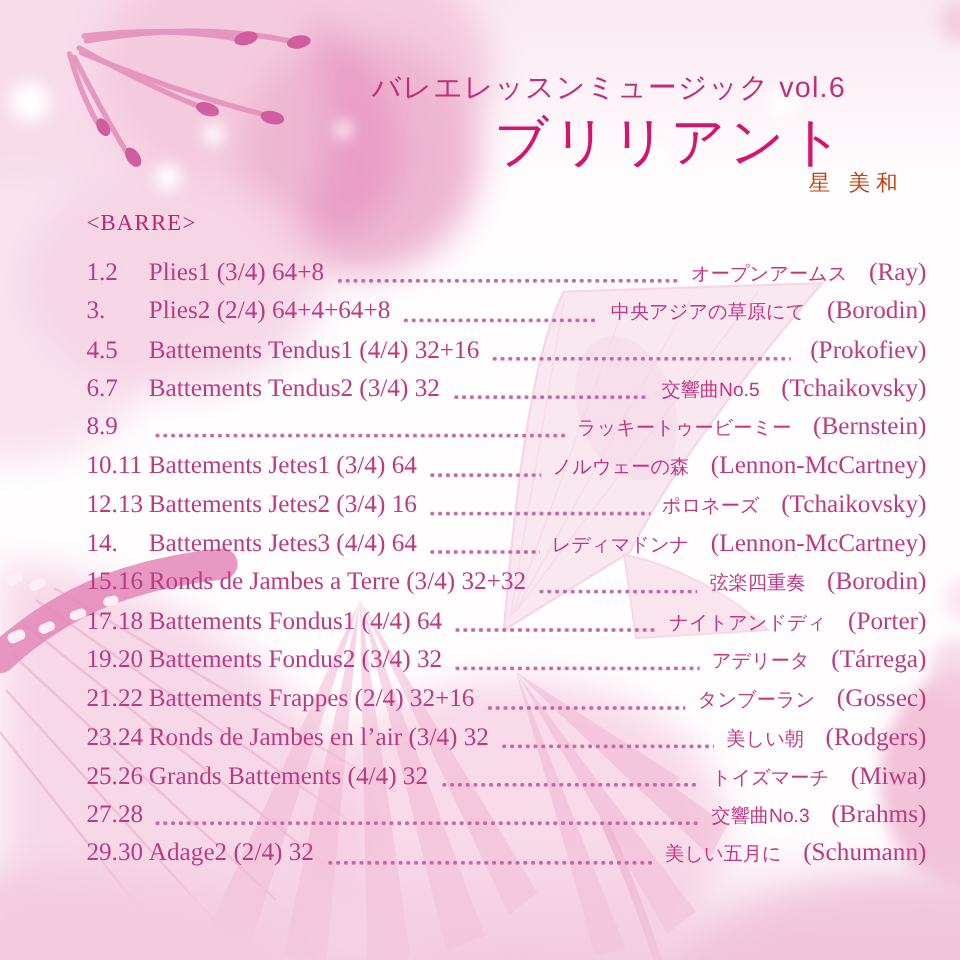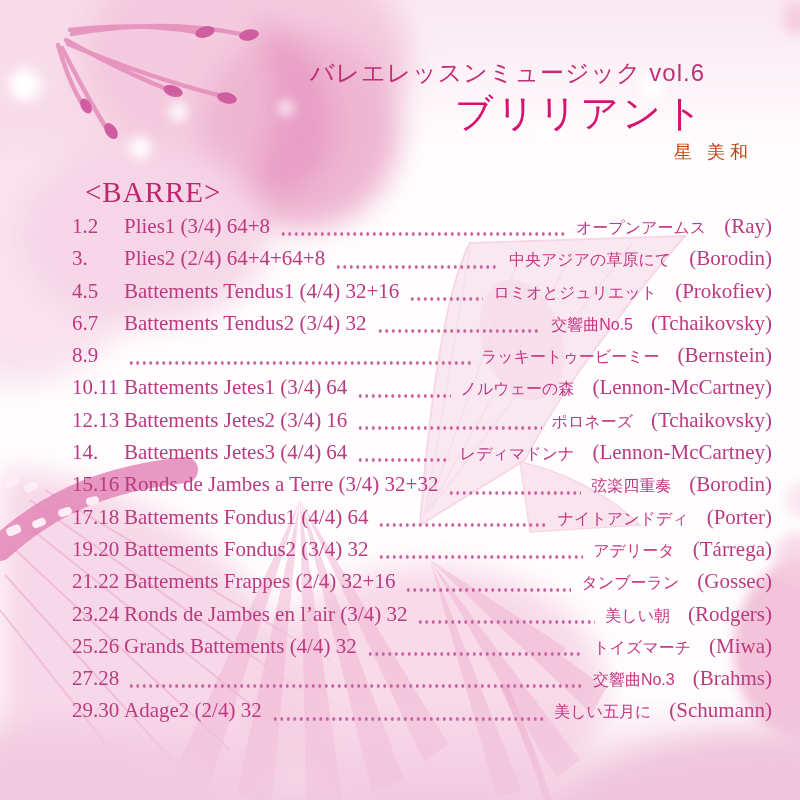--- a/index.html
+++ b/index.html
@@ -12,30 +12,30 @@
   .content{position:absolute;inset:0;z-index:1;}
 
   .series{
     position:absolute;top:57px;right:95px;
     font-family:"Liberation Sans","DejaVu Sans",sans-serif;
     font-size:24px;letter-spacing:1px;color:#c03078;white-space:nowrap;
   }
   .title{
     position:absolute;top:88px;right:94px;
     font-family:"Liberation Sans","DejaVu Sans",sans-serif;
-    font-size:38px;letter-spacing:3px;color:#d4146f;font-weight:500;white-space:nowrap;
+    font-size:45px;letter-spacing:3px;color:#d4146f;font-weight:500;white-space:nowrap;
   }
   .artist{
     position:absolute;top:140px;right:47px;
     font-family:"Liberation Sans","DejaVu Sans",sans-serif;
     font-size:18px;letter-spacing:5px;color:#c2410c;font-weight:500;white-space:nowrap;
   }
   .barre{
-    position:absolute;top:176px;left:85px;
-    font-size:29px;color:#bf2570;letter-spacing:1px;
+    position:absolute;top:176px;left:72px;
+    font-size:19px;color:#bf2570;letter-spacing:1px;
   }
   .tracklist{
     position:absolute;top:214px;left:72px;right:28px;
   }
   .track-row{
     display:flex;align-items:baseline;height:32.3px;
     font-size:21px;color:#bc3a80;white-space:nowrap;
   }
   .t-no{flex:0 0 52px;}
   .t-ex{padding-right:6px;}
@@ -197,21 +197,20 @@
           <span class="t-ex">Plies2 (2/4) 64+4+64+8</span>
           <span class="t-dots"></span>
           <span class="t-song">中央アジアの草原にて</span>
           <span class="t-comp">(Borodin)</span>
         </div>
 
         <div class="track-row">
           <span class="t-no">4.5</span>
           <span class="t-ex">Battements Tendus1 (4/4) 32+16</span>
           <span class="t-dots"></span>
-          <span class="t-song">ロミオとジュリエット</span>
           <span class="t-comp">(Prokofiev)</span>
         </div>
 
         <div class="track-row">
           <span class="t-no">6.7</span>
           <span class="t-ex">Battements Tendus2 (3/4) 32</span>
           <span class="t-dots"></span>
           <span class="t-song">交響曲No.5</span>
           <span class="t-comp">(Tchaikovsky)</span>
         </div>

